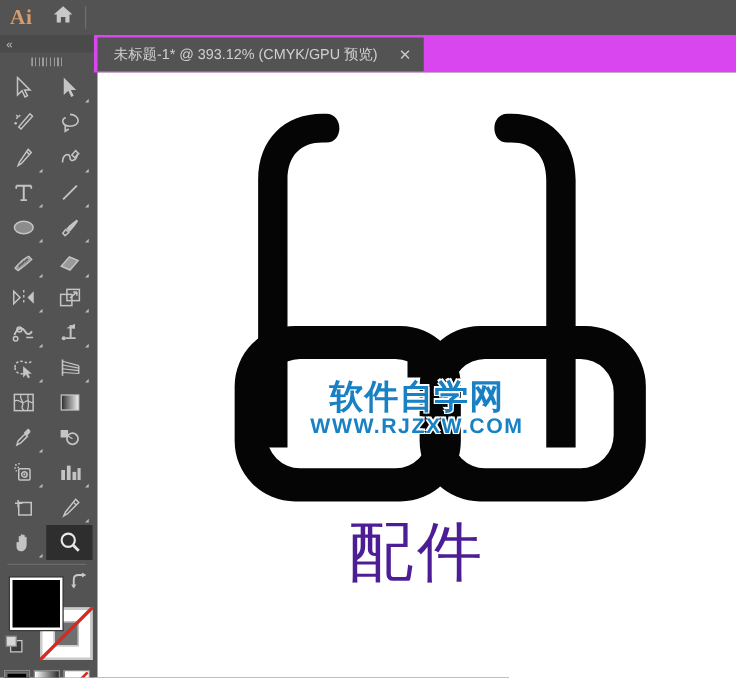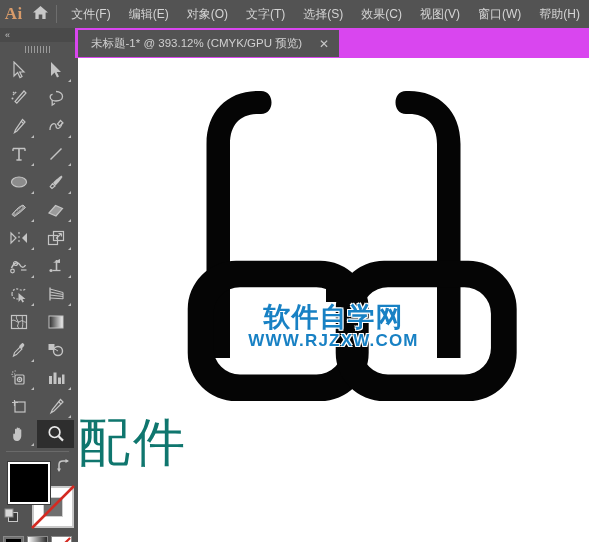--- a/index.html
+++ b/index.html
@@ -125,53 +125,42 @@
     text-shadow:1px 1px 0 #fff,-1px -1px 0 #fff,1px -1px 0 #fff,-1px 1px 0 #fff;
     line-height:1;
     text-align:center;
   }
   .wm-sub{
     font-size:17px;font-weight:bold;color:#1881c4;letter-spacing:1.2px;
     margin-top:1px;line-height:1;
     text-shadow:1px 1px 0 #fff,-1px -1px 0 #fff,1px -1px 0 #fff,-1px 1px 0 #fff;
   }
   .cap{
-    position:absolute;left:0;right:0;top:358px;
-    font-size:52px;color:#0f766e;letter-spacing:3px;line-height:1;
+    position:absolute;left:0;right:0;top:358px;text-align:center;
+    font-size:52px;color:#4c1d95;letter-spacing:3px;line-height:1;
     font-family:"DejaVu Sans","Liberation Sans",sans-serif;
   }
 </style>
 </head>
 <body>
 
 <div id="app">
 
   <div class="menubar">
     <div class="ai-logo">
       <span>Ai</span>
     </div>
     <div class="home-btn">
       <span>
         <svg width="17" height="15" viewBox="0 0 17 15">
           <path d="M8.5 1 L16 7.6 L13.6 7.6 L13.6 14 L10.3 14 L10.3 9.6 L6.7 9.6 L6.7 14 L3.4 14 L3.4 7.6 L1 7.6 Z" fill="#c8c8c8"></path>
         </svg>
       </span>
     </div>
     <div class="menu-div"></div>
-    <div class="menu-items">
-      <div class="menu-item">文件(F)</div>
-      <div class="menu-item">编辑(E)</div>
-      <div class="menu-item">对象(O)</div>
-      <div class="menu-item">文字(T)</div>
-      <div class="menu-item">选择(S)</div>
-      <div class="menu-item">效果(C)</div>
-      <div class="menu-item">视图(V)</div>
-      <div class="menu-item">窗口(W)</div>
-      <div class="menu-item">帮助(H)</div>
-    </div>
   </div>
 
   <div class="tabbar">
     <div class="tab">
       <span class="tab-label">未标题-1* @ 393.12% (CMYK/GPU 预览)</span>
       <span class="tab-close">✕</span>
     </div>
   </div>
 
   <div class="toolpanel">

